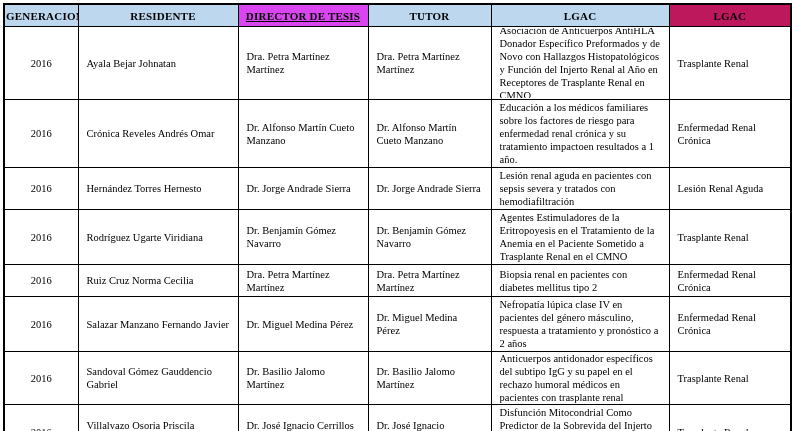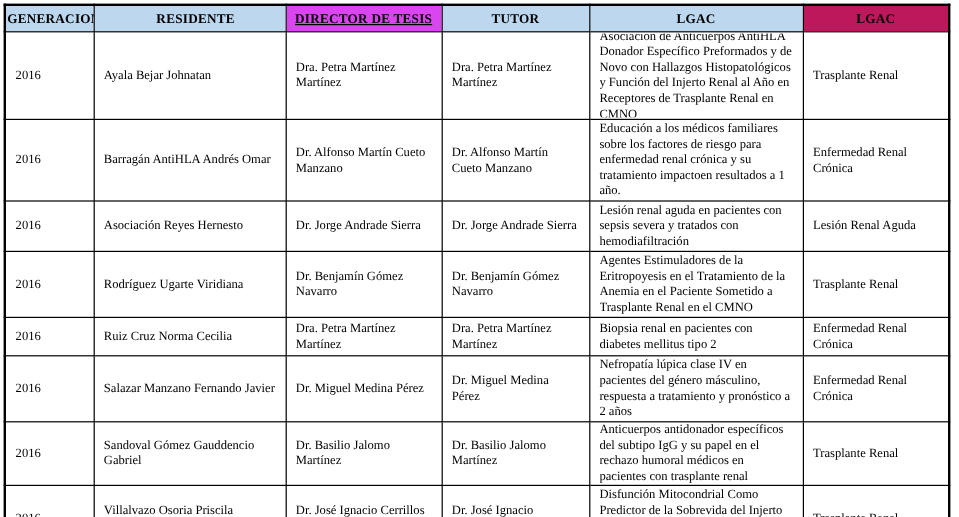--- a/index.html
+++ b/index.html
@@ -39,21 +39,21 @@
     height: 17px;
     letter-spacing: 0.2px;
   }
   table.thesis td {
     font-size: 10.5px;
     line-height: 13px;
     padding: 1px 8px;
     vertical-align: middle;
   }
   td.gen {
-    text-align: left;
+    text-align: center;
     font-size: 11px;
   }
   .clip {
     display: flex;
     align-items: center;
     overflow: hidden;
   }
   .clip > span { display: block; }
 </style>
 </head>
@@ -87,29 +87,29 @@
         <td>Dra. Petra Martínez Martínez</td>
         <td>
             <div class="clip" style="height:70px">
               <span>Asociación de Anticuerpos AntiHLA Donador Específico Preformados y de Novo con Hallazgos Histopatológicos y Función del Injerto Renal al Año en Receptores de Trasplante Renal en CMNO</span>
             </div>
           </td>
         <td>Trasplante Renal</td>
       </tr>
       <tr style="height:64px">
         <td class="gen">2016</td>
-        <td>Barragán AntiHLA Andrés Omar</td>
+        <td>Crónica Reveles Andrés Omar</td>
         <td>Dr. Alfonso Martín Cueto Manzano</td>
         <td>Dr. Alfonso Martín Cueto Manzano</td>
         <td>Educación a los médicos familiares sobre los factores de riesgo para enfermedad renal crónica y su tratamiento impactoen resultados a 1 año.</td>
         <td>Enfermedad Renal Crónica</td>
       </tr>
       <tr style="height:42px">
         <td class="gen">2016</td>
-        <td>Asociación Reyes Hernesto</td>
+        <td>Hernández Torres Hernesto</td>
         <td>Dr. Jorge Andrade Sierra</td>
         <td>Dr. Jorge Andrade Sierra</td>
         <td>Lesión renal aguda en pacientes con sepsis severa y tratados con hemodiafiltración</td>
         <td>Lesión Renal Aguda</td>
       </tr>
       <tr style="height:54px">
         <td class="gen">2016</td>
         <td>Rodríguez Ugarte Viridiana</td>
         <td>Dr. Benjamín Gómez Navarro</td>
         <td>Dr. Benjamín Gómez Navarro</td>

